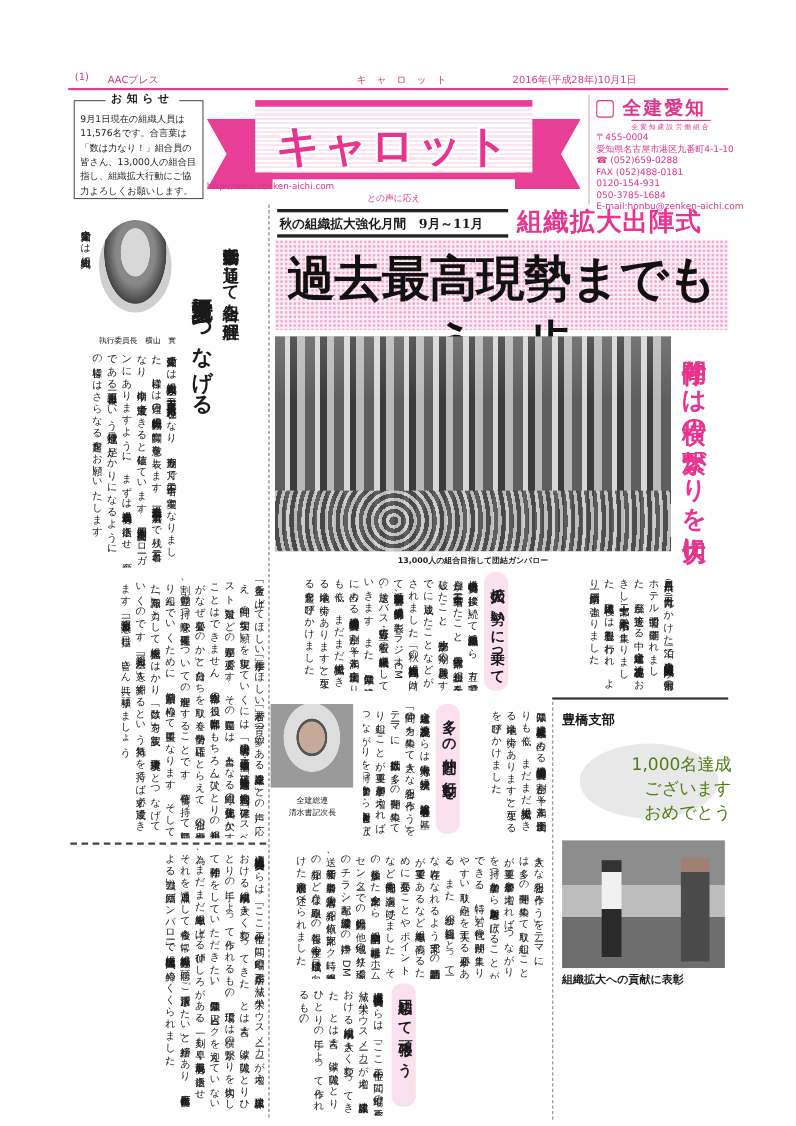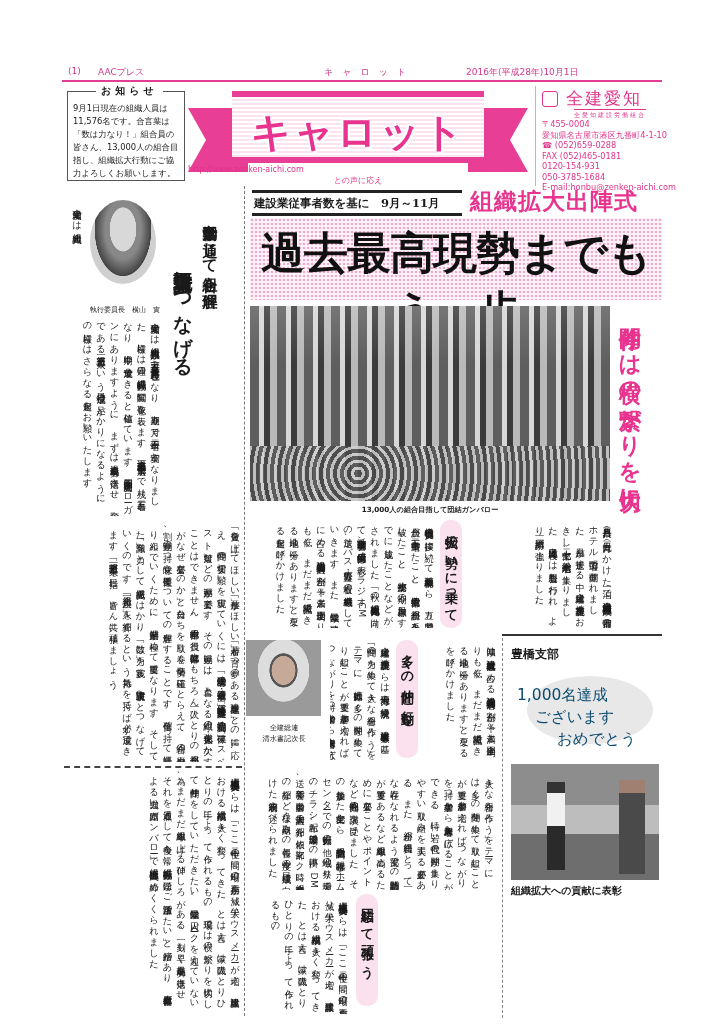--- a/index.html
+++ b/index.html
@@ -17,21 +17,21 @@
   .ribbon-left, .ribbon-right { position: absolute; top: 22px; width: 60px; height: 64px; background: #e83e96; }
   .ribbon-left { left: 0; clip-path: polygon(0 0, 100% 0, 100% 100%, 0 100%, 30% 50%); }
   .ribbon-right { right: 0; clip-path: polygon(0 0, 100% 0, 70% 50%, 100% 100%, 0 100%); }
   .banner { position: absolute; left: 44px; top: 5px; width: 252px; height: 72px; background: repeating-linear-gradient(0deg, #fbe3ef 0px, #fbe3ef 2px, #ffffff 2px, #ffffff 4px); border-top: 6px solid #e83e96; border-bottom: 6px solid #e83e96; }
   .banner-title { position: absolute; left: 0; top: 8px; width: 100%; text-align: center; font-size: 40px; font-weight: bold; color: #e8338f; letter-spacing: 2px; text-shadow: 2px 2px 0 #fff, -2px -2px 0 #fff; }
   .banner-url { position: absolute; left: 0; top: 79px; width: 100%; text-align: left; font-size: 8px; color: #e0338a; }
   .banner-sub { position: absolute; left: 0; top: 89px; width: 100%; text-align: center; font-size: 8px; color: #e0338a; }
 
   .org-box { position: absolute; left: 535px; top: 86px; width: 130px; height: 100px; border-left: 1px solid #e9a2c6; padding-left: 4px; color: #e0338a; }
   .org-logo { position: absolute; left: 6px; top: 5px; width: 16px; height: 16px; border: 1px solid #e0338a; border-radius: 3px; }
-  .org-name { position: absolute; left: 30px; top: 1px; font-size: 17px; font-weight: normal; letter-spacing: 2px; }
+  .org-name { position: absolute; left: 30px; top: 1px; font-size: 17px; font-weight: bold; letter-spacing: 2px; }
   .org-sub { position: absolute; left: 38px; top: 23px; font-size: 6px; letter-spacing: 2px; border-top: 1px solid #e0338a; padding-top: 1px; }
   .org-lines { position: absolute; left: 6px; top: 33px; font-size: 8.2px; line-height: 10.5px; white-space: nowrap; }
 
   .campaign { position: absolute; left: 252px; top: 190px; width: 210px; height: 26px; border-top: 3px solid #222; border-bottom: 3px solid #222; font-family: "DejaVu Serif", serif; font-size: 11.5px; font-weight: bold; line-height: 20px; padding-left: 2px; }
   .event-title { position: absolute; left: 470px; top: 186px; font-family: "DejaVu Serif", serif; font-size: 23px; font-weight: bold; color: #e8338f; letter-spacing: 1px; }
   .headline-band { position: absolute; left: 250px; top: 218px; width: 412px; height: 82px; background: radial-gradient(#f3a6cd 1px, transparent 1.5px) 0 0/4px 4px, #fdf0f6; }
   .headline { position: absolute; left: 0; top: 6px; width: 100%; text-align: center; font-size: 44px; font-weight: bold; color: #111; letter-spacing: -1px; }
 
   .vrule { position: absolute; border-left: 1px dashed #777; }
   .hrule { position: absolute; border-top: 2px dashed #444; }
@@ -53,21 +53,21 @@
   .sidehead { position: absolute; left: 618px; top: 310px; writing-mode: vertical-rl; font-family: "DejaVu Serif", serif; font-weight: bold; font-size: 22px; color: #e8338f; letter-spacing: 1px; line-height: 26px; }
 
   .subhead-pill { position: absolute; writing-mode: vertical-rl; font-family: "DejaVu Serif", serif; font-weight: bold; font-size: 13px; background: #fbe0ee; border-radius: 10px; padding: 4px 2px; letter-spacing: 2px; }
 
   .photo-small { position: absolute; left: 246px; top: 640px; width: 75px; height: 76px; background: radial-gradient(ellipse at 50% 40%, #c7a99a 0 22%, #555 23% 26%, #ddd 27% 48%, #9a9a9a 49%); }
   .small-cap { position: absolute; left: 242px; top: 722px; width: 84px; font-size: 7.2px; line-height: 11px; text-align: center; }
 
   .toyohashi { position: absolute; left: 502px; top: 638px; width: 160px; height: 380px; border-left: 1px dashed #888; padding-left: 8px; }
   .toy-title { position: absolute; left: 8px; top: 8px; font-size: 12px; font-weight: bold; font-family: Liberation Serif, serif; }
   .toy-bubble { position: absolute; left: 24px; top: 38px; width: 126px; height: 68px; background: #e8e8e8; border-radius: 50%; }
-  .toy-congrats { position: absolute; left: 12px; top: 46px; width: 150px; font-size: 15.5px; color: #0c4a6e; line-height: 22px; }
+  .toy-congrats { position: absolute; left: 12px; top: 46px; width: 150px; font-size: 15.5px; color: #4d7c0f; line-height: 22px; text-align: right; }
   .toy-congrats div:nth-child(1){ padding-left: 2px; } .toy-congrats div:nth-child(2){ padding-left: 20px; } .toy-congrats div:nth-child(3){ padding-left: 42px; }
   .toy-photo { position: absolute; left: 8px; top: 126px; width: 148px; height: 116px; background: linear-gradient(180deg, #8d8d8d 0 35%, #bdbdbd 35% 60%, #6e6e6e 60%); }
   .toy-photo::before { content: ""; position: absolute; left: 36px; top: 18px; width: 18px; height: 88px; background: linear-gradient(180deg, #333 0 12%, #f1f1f1 12% 50%, #2a2a2a 50%); }
   .toy-photo::after { content: ""; position: absolute; left: 108px; top: 16px; width: 26px; height: 94px; background: linear-gradient(180deg, #a08070 0 14%, #4a4a4a 14%); }
   .toy-cap { position: absolute; left: 8px; top: 246px; width: 148px; text-align: left; font-size: 10px; font-weight: bold; }
   .toy-body { position: absolute; left: 8px; top: 262px; width: 152px; font-size: 8.6px; line-height: 15px; letter-spacing: 0.3px; }
 </style>
 </head>
 <body>
 
@@ -95,28 +95,28 @@
 </div>
 
 <div class="org-box">
   <div class="org-logo"></div>
   <div class="org-name">全建愛知</div>
   <div class="org-sub">全愛知建設労働組合</div>
   <div class="org-lines">
     <div>〒455-0004</div>
     <div>愛知県名古屋市港区九番町4-1-10</div>
     <div>☎ (052)659-0288</div>
-    <div>FAX (052)465-0181</div>
+    <div>FAX (052)488-0181</div>
     <div>0120-154-931</div>
     <div>050-3785-1684</div>
     <div>E-mail:honbu@zenken-aichi.com</div>
   </div>
 </div>
 
-<div class="campaign">建設業従事者数を基に　9月～11月</div>
+<div class="campaign">秋の組織拡大強化月間　9月～11月</div>
 <div class="event-title">組織拡大出陣式</div>
 <div class="headline-band">
   <div class="headline">過去最高現勢までもう一歩</div>
 </div>
 
 <div class="vrule" style="left:244px; top:186px; height:830px;"></div>
 <div class="hrule" style="left:64px; top:766px; width:178px;"></div>
 <div class="hrule" style="left:502px; top:634px; width:160px; border-top:2px solid #333;"></div>
 
 <div class="portrait"></div>

